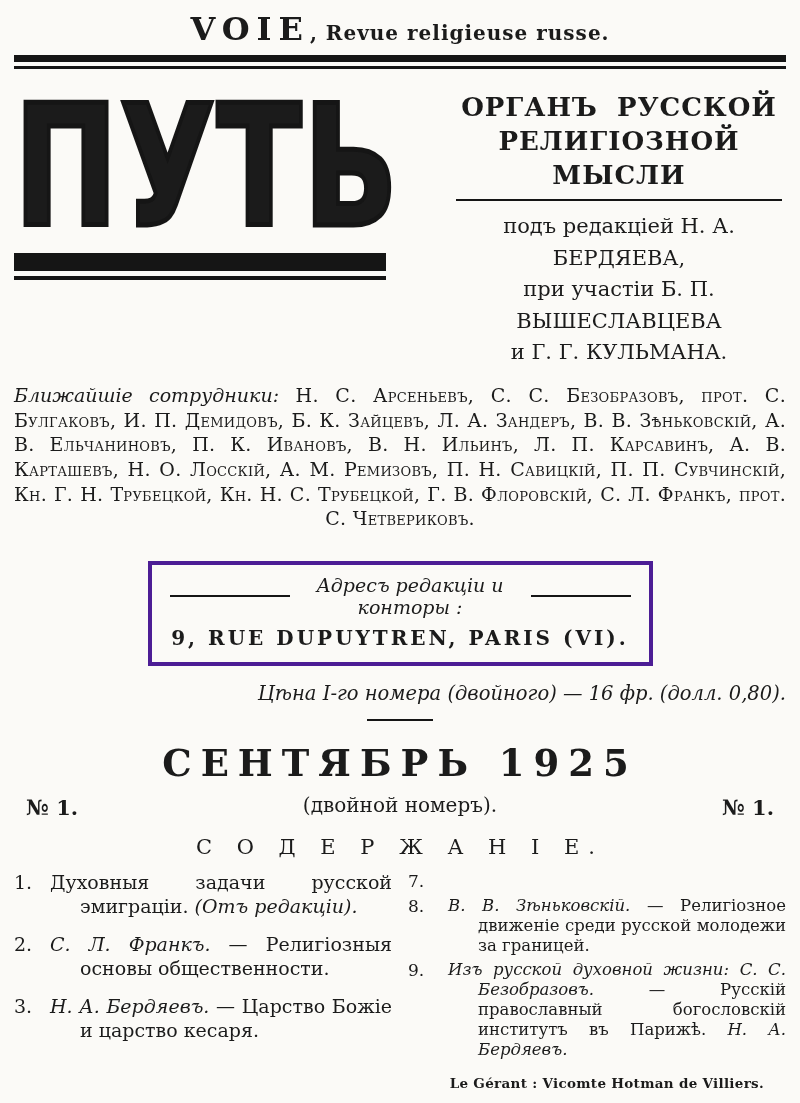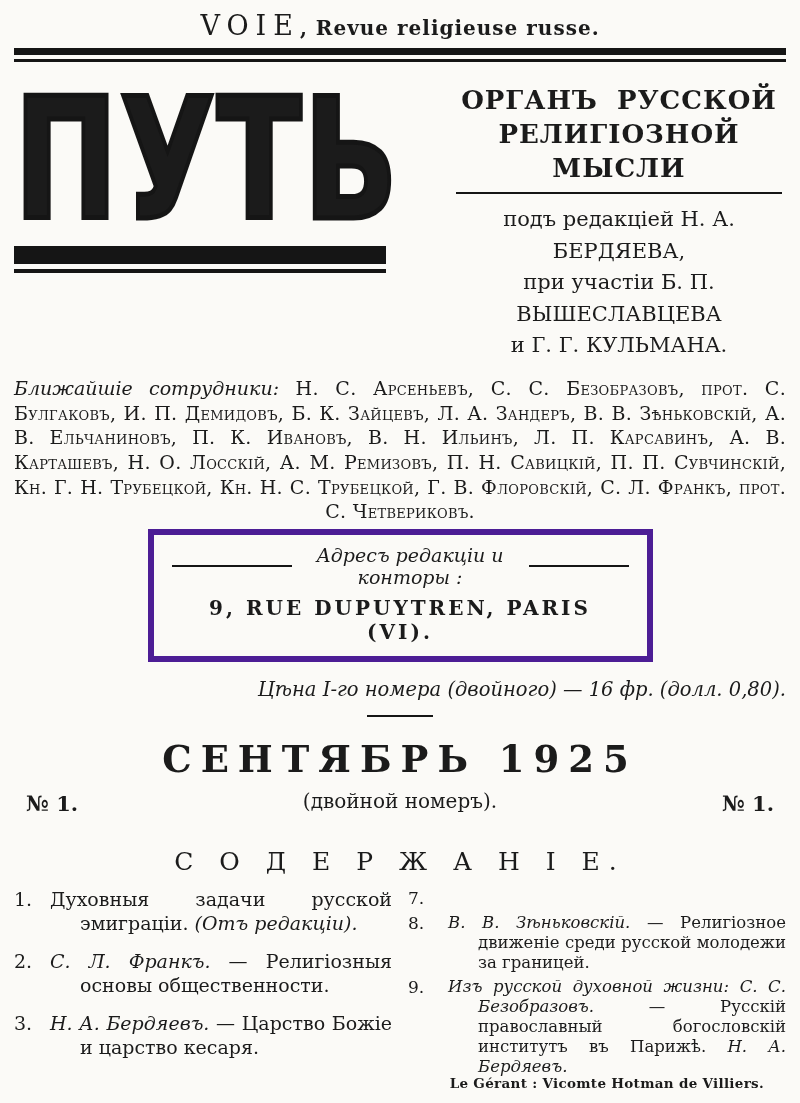--- a/index.html
+++ b/index.html
@@ -7,21 +7,21 @@
     width:800px; height:1103px;
     background:#fbfaf7;
     color:#1b1b1b;
     font-family:"DejaVu Serif", serif;
     overflow:hidden;
   }
   .page { position:relative; width:800px; height:1103px; padding:8px 14px 0; box-sizing:border-box; }
 
   
   .topline { text-align:center; font-weight:bold; font-size:20px; margin-top:2px; }
-  .voie { font-size:27px; letter-spacing:7px; font-weight:normal; }
+  .voie { font-size:32px; letter-spacing:7px; font-weight:bold; }
   .voie-rest { font-size:20px; letter-spacing:1px; }
   .rule-thick { height:7px; background:#151515; margin-top:7px; }
   .rule-thin  { height:3px; background:#151515; margin-top:4px; }
 
   
   .masthead { display:flex; justify-content:space-between; margin-top:10px; }
   .mast-left { width:405px; position:relative; }
   .put-box { height:150px; position:relative; overflow:visible; }
   .put-title {
     position:absolute; left:0; bottom:-14px;
@@ -43,43 +43,43 @@
   .collab {
     margin-top:14px;
     font-size:19px; line-height:1.3;
     text-align:justify; text-align-last:center;
   }
   .collab .lead { font-style:italic; }
   .collab .names { font-variant:small-caps; letter-spacing:0.3px; }
 
   
   .addr-box {
-    width:505px; margin:5px auto 0;
-    border:6px solid #4c1d95;
+    width:505px; margin:30px auto 0;
+    border:4px solid #4c1d95;
     padding:9px 18px 12px; box-sizing:border-box;
     text-align:center;
   }
   .addr-row1 { display:flex; align-items:center; justify-content:center; font-style:italic; font-size:19px; }
   .addr-dash { border-top:2px solid #151515; flex:none; }
   .addr-dash.l { width:120px; margin-right:14px; }
   .addr-dash.r { width:100px; margin-left:14px; }
   .addr-street { margin-top:8px; font-weight:bold; font-size:20px; letter-spacing:3px; }
 
   
   .price-issue { margin-top:16px; text-align:right; font-style:italic; font-size:19.5px; }
   .price-sub { margin-top:9px; text-align:center; font-size:19.5px; line-height:1.35; }
   .mini-rule { width:66px; border-top:2px solid #151515; margin:14px auto 0; }
 
   
   .month { margin-top:20px; text-align:center; font-weight:bold; font-size:37px; letter-spacing:9px; }
   .numrow { position:relative; height:30px; margin-top:8px; }
   .num-left  { position:absolute; left:12px;  top:2px; font-weight:bold; font-size:21px; }
   .num-right { position:absolute; right:12px; top:2px; font-weight:bold; font-size:21px; }
   .double-note { text-align:center; font-size:20px; }
-  .contents-title { text-align:center; font-size:25px; letter-spacing:9px; margin:28px 0 12px; }
+  .contents-title { text-align:center; font-size:21px; letter-spacing:9px; margin:12px 0 12px; }
 
   
   .toc { display:flex; gap:16px; }
   .toc-col { width:50%; }
   .toc-item { display:flex; margin-bottom:14px; }
   .col-right .toc-item { margin-bottom:5px; }
   .toc-num { flex:none; width:36px; font-size:19px; }
   .col-right .toc-num { width:40px; font-size:17px; }
   .toc-text {
     flex:1; font-size:19px; line-height:1.26;

